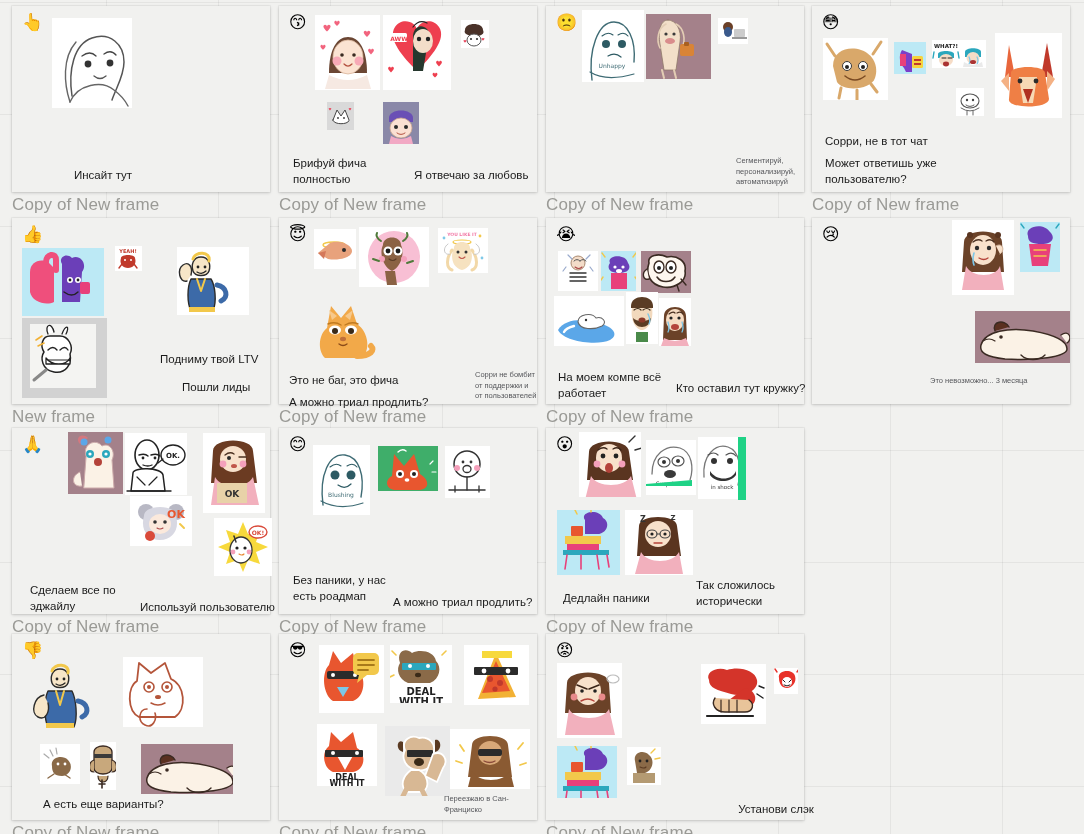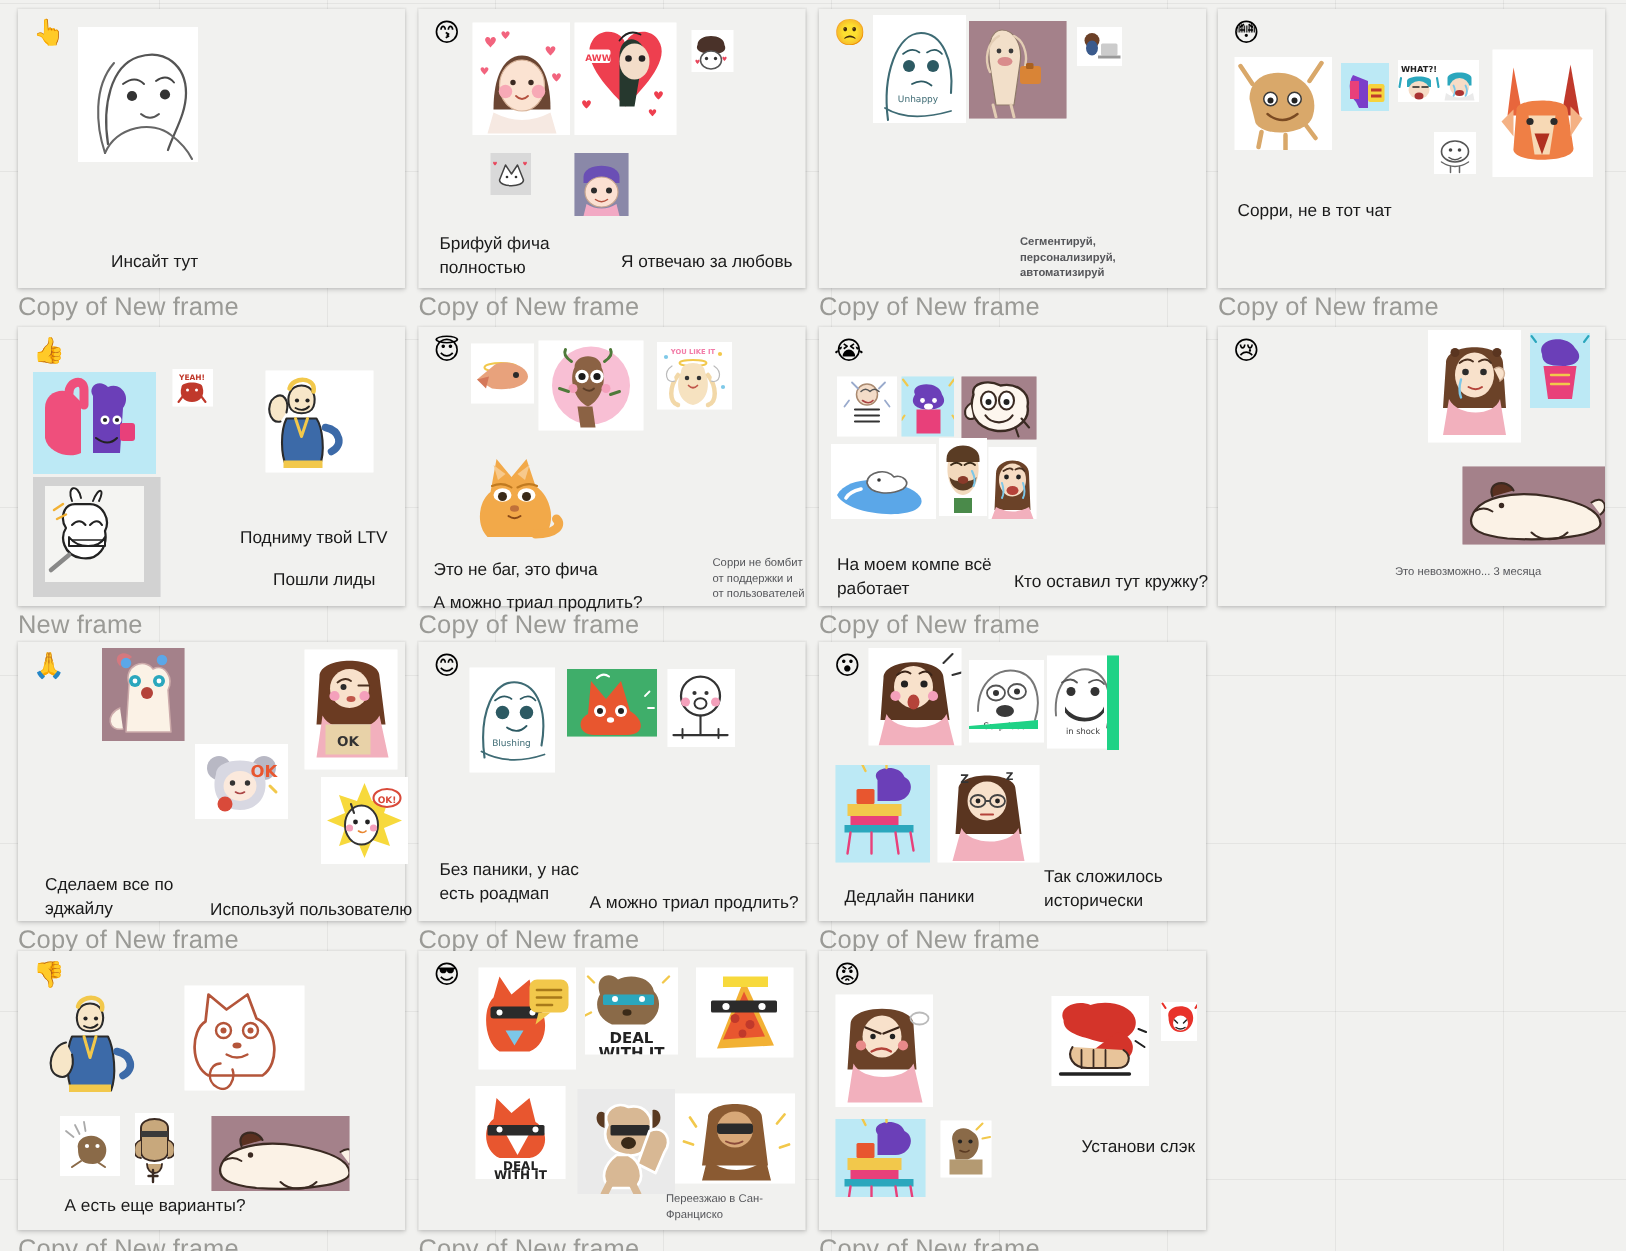--- a/index.html
+++ b/index.html
@@ -184,21 +184,21 @@
         <svg viewBox="0 0 30 26" xmlns="http://www.w3.org/2000/svg" preserveAspectRatio="none">
           <rect x="0" y="0" width="30" height="26" fill="#fff" rx="0"></rect>
           <circle cx="10" cy="9" r="5" fill="#6b4027" stroke="none" stroke-width="1.2"></circle>
           <ellipse cx="10" cy="14" rx="4" ry="5" fill="#3a5a8c" stroke="none" stroke-width="1.2"></ellipse>
           <rect x="16" y="11" width="11" height="8" fill="#ccc" rx="1"></rect>
           <rect x="14" y="19" width="15" height="2" fill="#999" rx="0"></rect>
         </svg>
       </div>
       <div class="frame-title">Copy of New frame</div>
     </div>
-    <div class="note tiny" style="left: 680px; top: 156px; width: 80px; font-weight: bold;">Сегментируй, персонализируй, автоматизируй</div>
+    <div class="note tiny" style="left: 736px; top: 156px; width: 80px;">Сегментируй, персонализируй, автоматизируй</div>
     <div class="frame" style="left: 812px; top: 6px; width: 258px; height: 186px;">
       <span class="emoji" style="left: 10px; top: 8px;">😳</span>
       <div class="sticker" style="left: 11px; top: 32px; width: 65px; height: 62px; background: rgb(255, 255, 255);">
         <svg viewBox="0 0 65 62" xmlns="http://www.w3.org/2000/svg" preserveAspectRatio="none">
           <path d="M10,28 C10,12 26,8 38,12 C50,16 56,28 52,40 C48,52 20,54 14,44Z" fill="#d9a86a" stroke="none" stroke-width="1.4" stroke-linecap="round" stroke-linejoin="round"></path>
           <path d="M12,18 L4,6 M50,16 L58,4" fill="none" stroke="#d9a86a" stroke-width="3" stroke-linecap="round" stroke-linejoin="round"></path>
           <circle cx="24" cy="28" r="4.5" fill="#fff" stroke="#3a3a3a" stroke-width="1"></circle>
           <circle cx="40" cy="28" r="4.5" fill="#fff" stroke="#3a3a3a" stroke-width="1"></circle>
           <circle cx="24" cy="29" r="2" fill="#222" stroke="none" stroke-width="1.2"></circle>
           <circle cx="40" cy="29" r="2" fill="#222" stroke="none" stroke-width="1.2"></circle>
@@ -258,20 +258,21 @@
           <circle cx="25" cy="48" r="2.4" fill="#2b2b2b" stroke="none" stroke-width="1.2"></circle>
           <circle cx="41" cy="48" r="2.4" fill="#2b2b2b" stroke="none" stroke-width="1.2"></circle>
           <path d="M28,56 L38,56 L33,70Z" fill="#b03020" stroke="none" stroke-width="1.4" stroke-linecap="round" stroke-linejoin="round"></path>
           <path d="M6,48 L14,40 L14,58Z" fill="#f4b184" stroke="none" stroke-width="1.4" stroke-linecap="round" stroke-linejoin="round"></path>
           <path d="M60,46 L52,38 L52,58Z" fill="#f4b184" stroke="none" stroke-width="1.4" stroke-linecap="round" stroke-linejoin="round"></path>
         </svg>
       </div>
       <div class="frame-title">Copy of New frame</div>
     </div>
     <div class="note bold" style="left: 825px; top: 134px; width: 150px;">Сорри, не в тот чат</div>
+    <div class="note" style="left: 825px; top: 156px; width: 130px;">Может ответишь уже пользователю?</div>
     <div class="frame" style="left: 12px; top: 218px; width: 258px; height: 186px;">
       <span class="emoji" style="left: 10px; top: 8px;">👍</span>
       <div class="sticker" style="left: 10px; top: 30px; width: 82px; height: 68px; background: rgb(188, 233, 245);">
         <svg viewBox="0 0 82 68" xmlns="http://www.w3.org/2000/svg" preserveAspectRatio="none">
           <rect x="0" y="0" width="82" height="68" fill="#bce9f5" rx="0"></rect>
           <path d="M8,24 C8,14 18,10 26,14 L32,20 L32,54 C24,58 10,54 8,44Z" fill="#ef4f7c" stroke="none" stroke-width="1.4" stroke-linecap="round" stroke-linejoin="round"></path>
           <path d="M24,14 C24,6 34,4 34,12 L34,22" fill="none" stroke="#ef4f7c" stroke-width="6" stroke-linecap="round" stroke-linejoin="round"></path>
           <path d="M40,16 C36,10 44,4 50,10 C58,6 66,16 60,24 L58,54 L40,54Z" fill="#6b3fb8" stroke="none" stroke-width="1.4" stroke-linecap="round" stroke-linejoin="round"></path>
           <circle cx="48" cy="32" r="3" fill="#fff" stroke="none" stroke-width="1.2"></circle>
           <circle cx="56" cy="32" r="3" fill="#fff" stroke="none" stroke-width="1.2"></circle>
@@ -517,20 +518,36 @@
           <circle cx="38" cy="22" r="4" fill="#2ba7bd" stroke="none" stroke-width="1.2"></circle>
           <circle cx="22" cy="22" r="1.6" fill="#fff" stroke="none" stroke-width="1.2"></circle>
           <circle cx="38" cy="22" r="1.6" fill="#fff" stroke="none" stroke-width="1.2"></circle>
           <circle cx="30" cy="30" r="4" fill="#b4433a" stroke="none" stroke-width="1.2"></circle>
           <path d="M12,12 C6,6 14,0 20,6" fill="#d4787f" stroke="none" stroke-width="1.4" stroke-linecap="round" stroke-linejoin="round"></path>
           <circle cx="16" cy="10" r="3.5" fill="#5ba7e8" stroke="none" stroke-width="1.2"></circle>
           <circle cx="40" cy="8" r="3.5" fill="#5ba7e8" stroke="none" stroke-width="1.2"></circle>
           <path d="M12,40 C2,44 4,56 14,54" fill="#fbf2e6" stroke="#caa" stroke-width="1" stroke-linecap="round" stroke-linejoin="round"></path>
         </svg>
       </div>
+      <div class="sticker" style="left: 113px; top: 5px; width: 62px; height: 62px; background: rgb(255, 255, 255);">
+        <svg viewBox="0 0 62 62" xmlns="http://www.w3.org/2000/svg" preserveAspectRatio="none">
+          <rect x="0" y="0" width="62" height="62" fill="#fff" rx="0"></rect>
+          <ellipse cx="22" cy="22" rx="12" ry="15" fill="#fff" stroke="#222" stroke-width="1.6"></ellipse>
+          <path d="M14,22 q6,-2 9,1 M26,22 q6,-2 9,1" fill="none" stroke="#222" stroke-width="1.4" stroke-linecap="round" stroke-linejoin="round"></path>
+          <circle cx="18" cy="25" r="1.4" fill="#222" stroke="none" stroke-width="1.2"></circle>
+          <circle cx="30" cy="25" r="1.4" fill="#222" stroke="none" stroke-width="1.2"></circle>
+          <path d="M18,32 q5,2 9,0" fill="none" stroke="#222" stroke-width="1.3" stroke-linecap="round" stroke-linejoin="round"></path>
+          <path d="M8,40 C8,34 36,34 38,42 L40,58 L6,58Z" fill="#fff" stroke="#222" stroke-width="1.5" stroke-linecap="round" stroke-linejoin="round"></path>
+          <path d="M12,44 l8,8 M32,44 l-8,8" fill="none" stroke="#222" stroke-width="1.2" stroke-linecap="round" stroke-linejoin="round"></path>
+          <ellipse cx="48" cy="22" rx="12" ry="10" fill="#fff" stroke="#222" stroke-width="1.4"></ellipse>
+          <text x="48" y="25" fill="#222" font-size="7" font-weight="bold" font-family="DejaVu Sans, sans-serif" text-anchor="middle">OK.</text>
+          <path d="M38,26 l-5,4" fill="none" stroke="#222" stroke-width="1.2" stroke-linecap="round" stroke-linejoin="round"></path>
+          <path d="M2,58 l44,0" fill="none" stroke="#222" stroke-width="1.4" stroke-linecap="round" stroke-linejoin="round"></path>
+        </svg>
+      </div>
       <div class="sticker" style="left: 191px; top: 5px; width: 62px; height: 80px; background: rgb(255, 255, 255);">
         <svg viewBox="0 0 62 80" xmlns="http://www.w3.org/2000/svg" preserveAspectRatio="none">
           <rect x="0" y="0" width="62" height="80" fill="#fff" rx="0"></rect>
           <path d="M10,18 C10,4 50,4 50,18 L54,50 L8,50Z" fill="#6b3b22" stroke="none" stroke-width="1.4" stroke-linecap="round" stroke-linejoin="round"></path>
           <ellipse cx="30" cy="26" rx="13" ry="13" fill="#f8e1cb" stroke="none" stroke-width="1.2"></ellipse>
           <path d="M22,22 q5,-4 9,-1" fill="none" stroke="#4a3020" stroke-width="1.3" stroke-linecap="round" stroke-linejoin="round"></path>
           <path d="M36,24 l7,0" fill="none" stroke="#4a3020" stroke-width="1.4" stroke-linecap="round" stroke-linejoin="round"></path>
           <circle cx="26" cy="25" r="2" fill="#2b2b2b" stroke="none" stroke-width="1.2"></circle>
           <circle cx="20" cy="31" r="3.4" fill="#f4a0bb" stroke="none" stroke-width="1.2"></circle>
           <circle cx="40" cy="31" r="3.4" fill="#f4a0bb" stroke="none" stroke-width="1.2"></circle>
@@ -898,14 +915,14 @@
           <path d="M8,14 C6,6 16,2 22,8 C28,12 26,24 18,26 L10,26Z" fill="#8a6a48" stroke="none" stroke-width="1.4" stroke-linecap="round" stroke-linejoin="round"></path>
           <circle cx="13" cy="14" r="1.4" fill="#222" stroke="none" stroke-width="1.2"></circle>
           <circle cx="20" cy="14" r="1.4" fill="#222" stroke="none" stroke-width="1.2"></circle>
           <path d="M13,20 q4,2 6,0" fill="none" stroke="#5a3a22" stroke-width="1.1" stroke-linecap="round" stroke-linejoin="round"></path>
           <rect x="6" y="26" width="22" height="10" fill="#b49a72" rx="0"></rect>
           <path d="M24,6 l4,-4 M28,12 l5,-1" fill="none" stroke="#f2c84b" stroke-width="1.4" stroke-linecap="round" stroke-linejoin="round"></path>
         </svg>
       </div>
       <div class="frame-title">Copy of New frame</div>
     </div>
-    <div class="note" style="left: 721px; top: 758px; width: 110px;">Установи слэк</div>
+    <div class="note" style="left: 721px; top: 802px; width: 110px; text-align: center;">Установи слэк</div>
   </div>
 
 </body></html>

